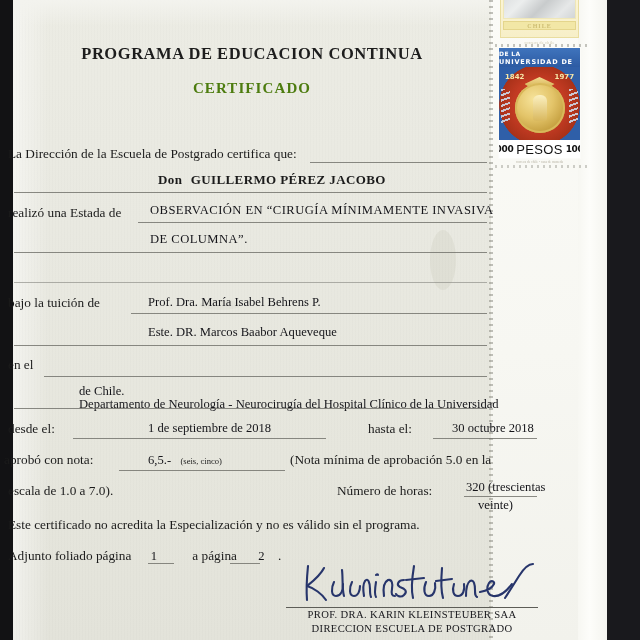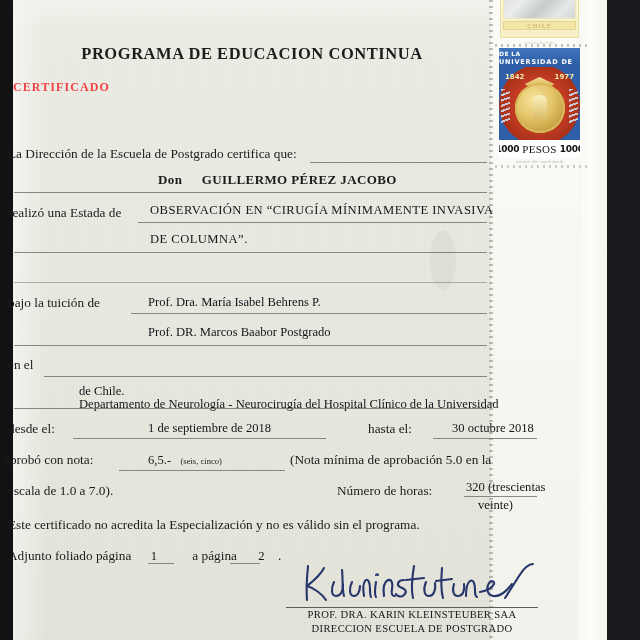--- a/index.html
+++ b/index.html
@@ -68,31 +68,31 @@
   .sm-ribbon{position:absolute;left:50%;top:10px;transform:translateX(-50%);
       width:30px;height:12px;
       background:linear-gradient(180deg,#f3dd92,#cfa949);
       clip-path:polygon(50% 0,100% 58%,74% 100%,50% 62%,26% 100%,0 58%);}
   .wheat{position:absolute;top:22px;width:9px;height:34px;
       background:repeating-linear-gradient(160deg,#cfe0f2 0 2px,rgba(0,0,0,0) 2px 5px);opacity:.85;}
   .wheat.l{left:2px;} .wheat.r{right:2px;}
   .sm-foot{height:18px;background:#fff;display:flex;align-items:center;
       justify-content:center;gap:3px;}
   .sm-foot b{font-family:"DejaVu Sans",sans-serif;font-size:9px;color:#111;letter-spacing:-.3px;text-align:right;}
-  .sm-foot span{font-family:Liberation Serif, serif;font-size:11px;color:#111;letter-spacing:.3px;}
+  .sm-foot span{font-family:Liberation Sans, sans-serif;font-size:13px;color:#111;letter-spacing:.3px;}
   .stamp-main-cap{position:absolute;left:499px;top:160px;width:81px;text-align:center;
       font-size:3.5px;color:#b9b5a6;}
   .perf-h2{position:absolute;left:495px;top:165px;width:92px;height:3px;
       background:repeating-linear-gradient(90deg,rgba(150,150,140,.45) 0 2px,rgba(0,0,0,0) 2px 6px);}
 
   
   .title{position:absolute;left:13px;top:44px;width:478px;text-align:center;
      font-weight:bold;font-size:16.5px;letter-spacing:.55px;color:#1d1d1d;}
-  .subtitle{position:absolute;left:13px;top:80px;width:478px;text-align:left;
-     font-weight:bold;font-size:12px;letter-spacing:1.1px;color:#ef4444;}
+  .subtitle{position:absolute;left:13px;top:80px;width:478px;text-align:center;
+     font-weight:bold;font-size:15px;letter-spacing:1.1px;color:#4d7c0f;}
 
   .row{position:absolute;color:#1b1b1b;font-size:13.3px;white-space:nowrap;}
   .lbl{font-size:13.3px;color:#1b1b1b;}
   .val{font-size:12.6px;color:#15151a;}
   .bold{font-weight:bold;letter-spacing:.4px;font-size:13px;}
   .sm{font-size:8.6px;}
 
   .rule{position:absolute;height:1px;background:#6e6e68;opacity:.8;}
   .rule.light{background:#8b8b84;opacity:.65;}
 
@@ -158,38 +158,38 @@
   <div class="perf-h2"></div>
 
   <div class="title">PROGRAMA DE EDUCACION CONTINUA</div>
   <div class="subtitle">CERTIFICADO</div>
 
   <div class="row lbl" style="left:8px;top:146px;">La Dirección de la Escuela de Postgrado certifica que:</div>
   <div class="rule" style="left:310px;top:162px;width:177px;"></div>
 
   <div class="row" style="left:158px;top:172px;">
     <span class="bold">Don</span>
-    <span class="bold" style="margin-left:16px;">GUILLERMO PÉREZ JACOBO</span>
+    <span class="bold" style="margin-left:5px;">GUILLERMO PÉREZ JACOBO</span>
   </div>
   <div class="rule" style="left:14px;top:192px;width:473px;"></div>
 
   <div class="row val" style="left:150px;top:203px;letter-spacing:.45px;">OBSERVACIÓN EN “CIRUGÍA MÍNIMAMENTE INVASIVA</div>
   <div class="row lbl" style="left:8px;top:205px;">realizó una Estada de</div>
   <div class="rule" style="left:138px;top:222px;width:349px;"></div>
 
   <div class="row val" style="left:150px;top:232px;letter-spacing:.45px;">DE COLUMNA”.</div>
   <div class="rule" style="left:14px;top:252px;width:473px;"></div>
 
   <div class="rule light" style="left:14px;top:282px;width:473px;"></div>
 
   <div class="row lbl" style="left:8px;top:295px;">bajo la tuición de</div>
   <div class="row val" style="left:148px;top:295px;">Prof. Dra. María Isabel Behrens  P.</div>
   <div class="rule" style="left:131px;top:313px;width:356px;"></div>
 
-  <div class="row val" style="left:148px;top:325px;">Prof. DR. Marcos Baabor Postgrado</div>
+  <div class="row val" style="left:148px;top:325px;">Este. DR. Marcos Baabor Aqueveque</div>
   <div class="rule" style="left:14px;top:345px;width:473px;"></div>
 
   <div class="row lbl" style="left:8px;top:357px;">en el</div>
   <div class="row val" style="left:79px;top:357px;margin-top:40px;">Departamento  de Neurología - Neurocirugía del Hospital Clínico de la Universidad</div>
   <div class="rule" style="left:44px;top:376px;width:443px;"></div>
 
   <div class="row val" style="left:79px;top:384px;">de  Chile.</div>
   <div class="rule" style="left:14px;top:408px;width:473px;"></div>
 
   <div class="row lbl" style="left:8px;top:421px;">desde el:</div>

